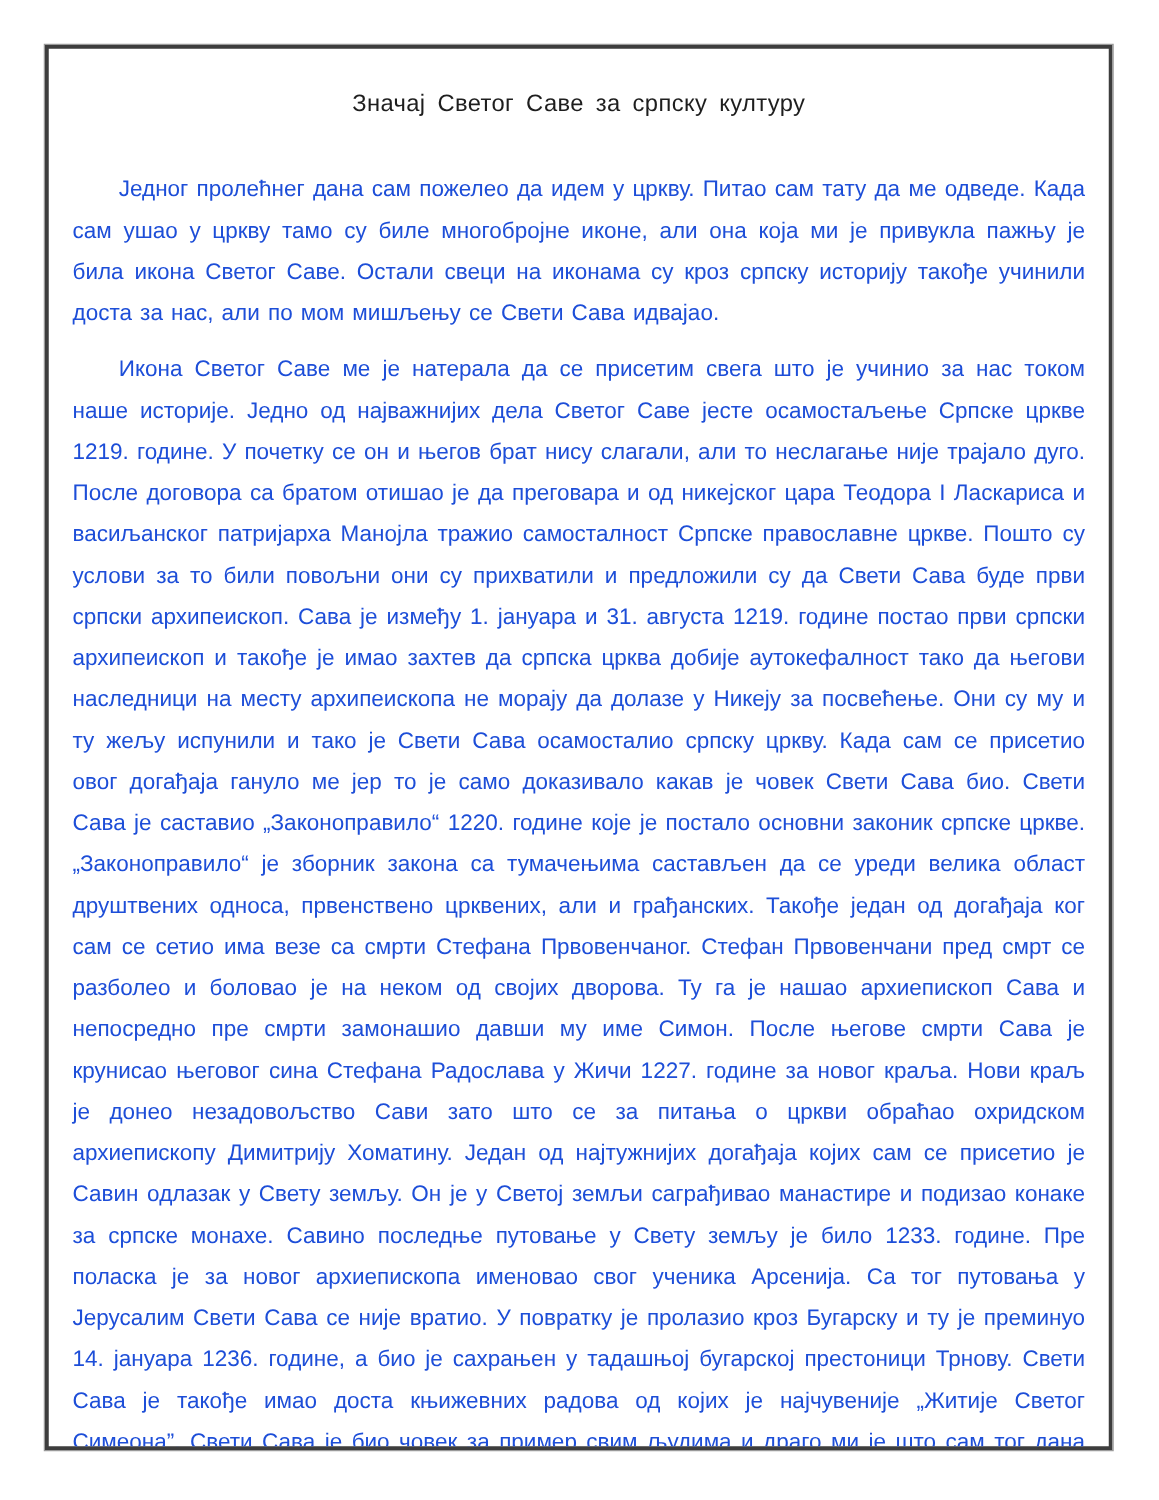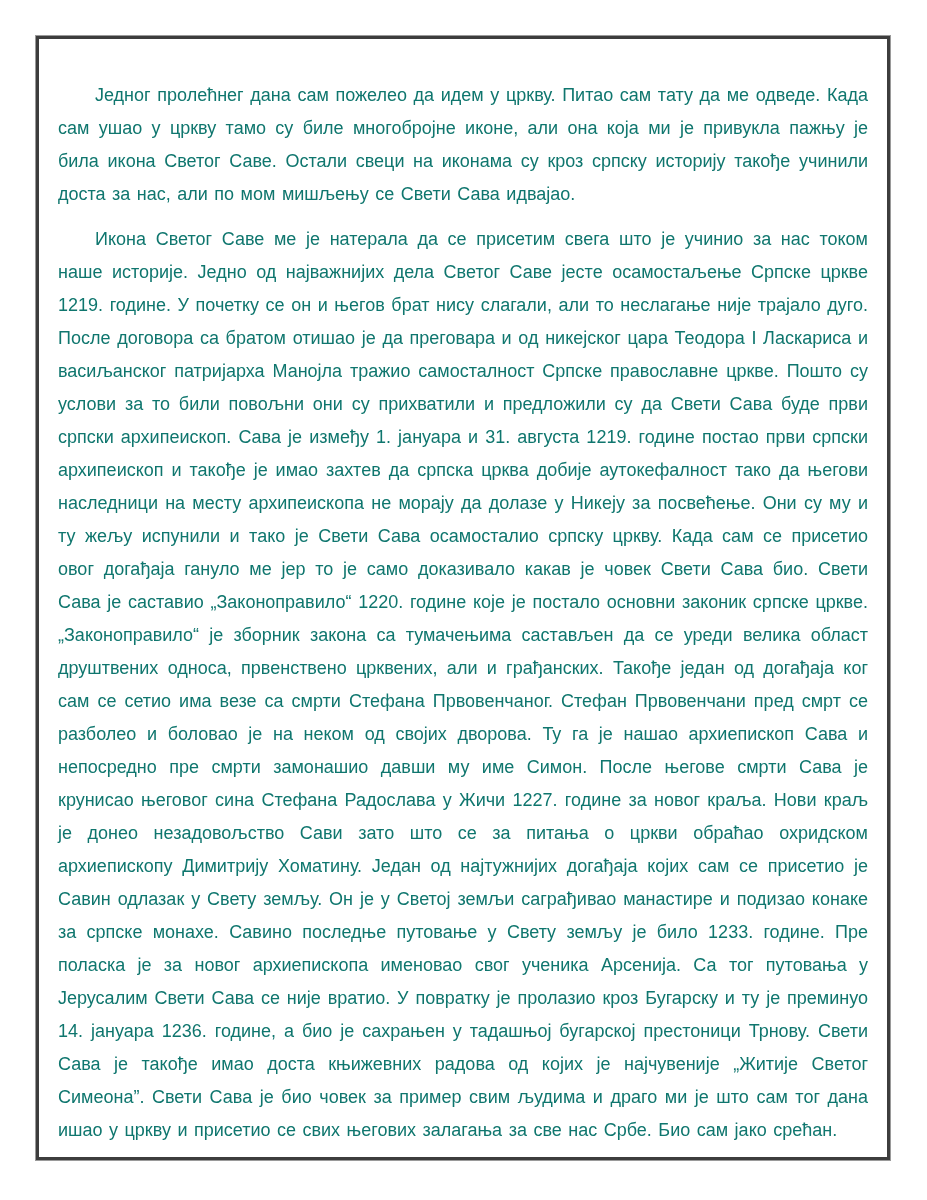--- a/index.html
+++ b/index.html
@@ -32,31 +32,32 @@
     font-weight: normal;
     text-align: center;
     color: #1e1e1e;
     margin: 6px 0 40px 0;
     word-spacing: 4px;
     letter-spacing: 0.3px;
   }
   p.body-par {
     font-size: 18px;
     line-height: 33px;
-    color: #0f766e;
+    color: #1d4ed8;
     text-align: justify;
     text-indent: 37px;
     margin: 12px 0 10px 0;
     word-spacing: 1.5px;
   }
 </style>
 </head>
 <body>
 
 <div class="page">
   <div class="frame">
+    <h1 class="title">Значај Светог Саве за српску културу</h1>
 
     <p class="body-par">Једног пролећнег дана сам пожелео да идем у цркву. Питао сам тату да ме одведе. Када сам ушао у цркву тамо су биле многобројне иконе, али она која ми је привукла пажњу је била икона Светог Саве. Остали свеци на иконама су кроз српску историју такође учинили доста за нас, али по мом мишљењу се Свети Сава идвајао.</p>
 
     <p class="body-par">Икона Светог Саве ме је натерала да се присетим свега што је учинио за нас током наше историје. Једно од најважнијих дела Светог Саве јесте осамостаљење Српске цркве 1219. године. У почетку се он и његов брат нису слагали, али то неслагање није трајало дуго. После договора са братом отишао је да преговара и од никејског цара Теодора I Ласкариса и васиљанског патријарха Манојла тражио самосталност Српске православне цркве. Пошто су услови за то били повољни они су прихватили и предложили су да Свети Сава буде први српски архипеископ. Сава је између 1. јануара и 31. августа 1219. године постао први српски архипеископ и такође је имао захтев да српска црква добије аутокефалност тако да његови наследници на месту архипеископа не морају да долазе у Никеју за посвећење. Они су му и ту жељу испунили и тако је Свети Сава осамосталио српску цркву. Када сам се присетио овог догађаја гануло ме јер то је само доказивало какав је човек Свети Сава био. Свети Сава је саставио „Законоправило“ 1220. године које је постало основни законик српске цркве. „Законоправило“ је зборник закона са тумачењима састављен да се уреди велика област друштвених односа, првенствено црквених, али и грађанских. Такође један од догађаја ког сам се сетио има везе са смрти Стефана Првовенчаног. Стефан Првовенчани пред смрт се разболео и боловао је на неком од својих дворова. Ту га је нашао архиепископ Сава и непосредно пре смрти замонашио давши му име Симон. После његове смрти Сава је крунисао његовог сина Стефана Радослава у Жичи 1227. године за новог краља. Нови краљ је донео незадовољство Сави зато што се за питања о цркви обраћао охридском архиепископу Димитрију Хоматину. Један од најтужнијих догађаја којих сам се присетио је Савин одлазак у Свету земљу. Он је у Светој земљи саграђивао манастире и подизао конаке за српске монахе. Савино последње путовање у Свету земљу је било 1233. године. Пре поласка је за новог архиепископа именовао свог ученика Арсенија. Са тог путовања у Јерусалим Свети Сава се није вратио. У повратку је пролазио кроз Бугарску и ту је преминуо 14. јануара 1236. године, а био је сахрањен у тадашњој бугарској престоници Трнову. Свети Сава је такође имао доста књижевних радова од којих је најчувеније „Житије Светог Симеона”. Свети Сава је био човек за пример свим људима и драго ми је што сам тог дана ишао у цркву и присетио се свих његових залагања за све нас Србе. Био сам јако срећан.</p>
 
   </div>
 </div>
 
 </body></html>

